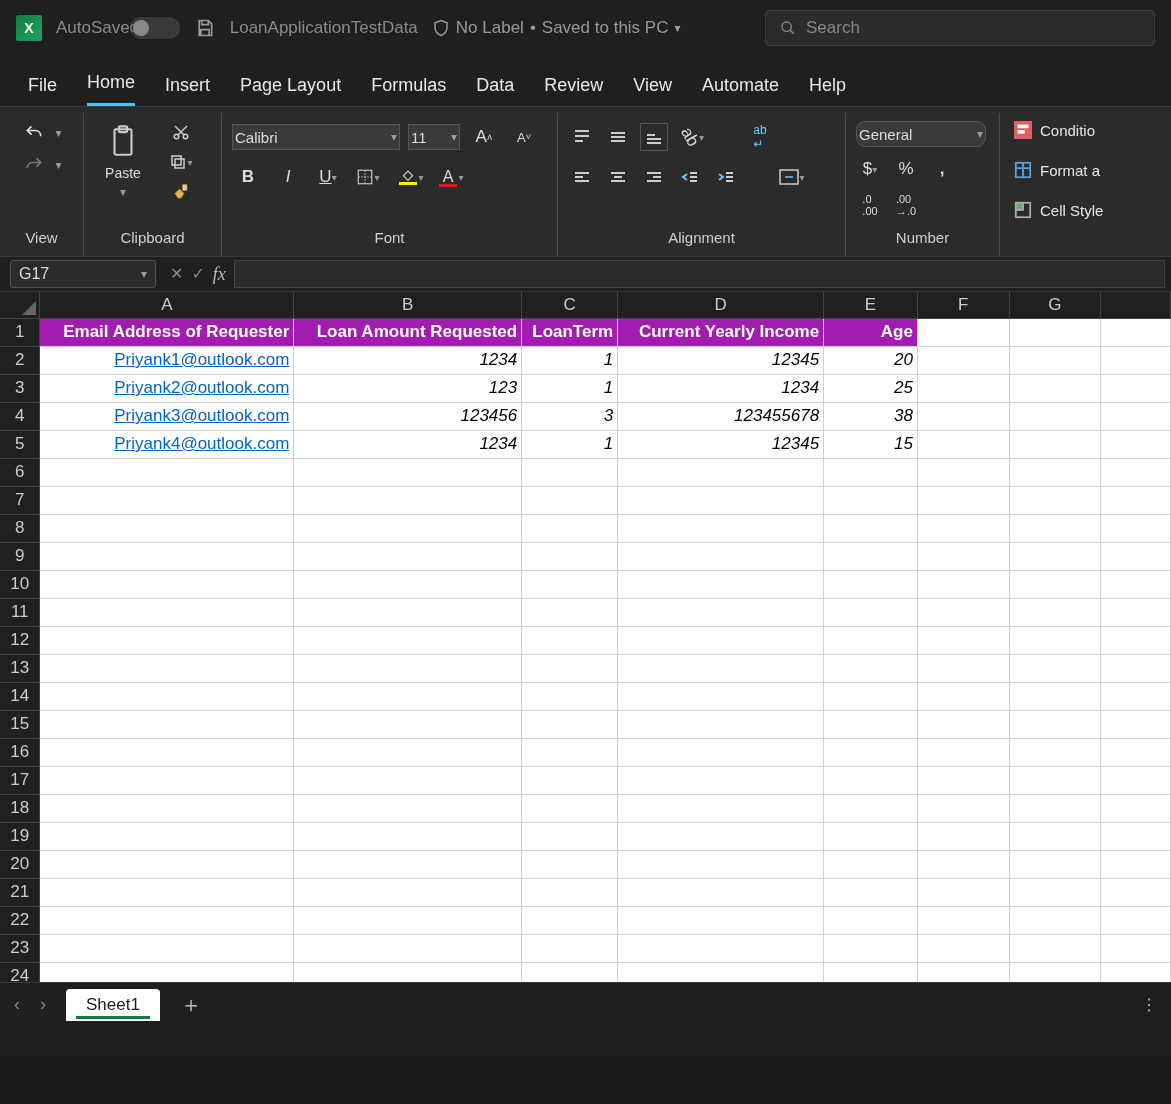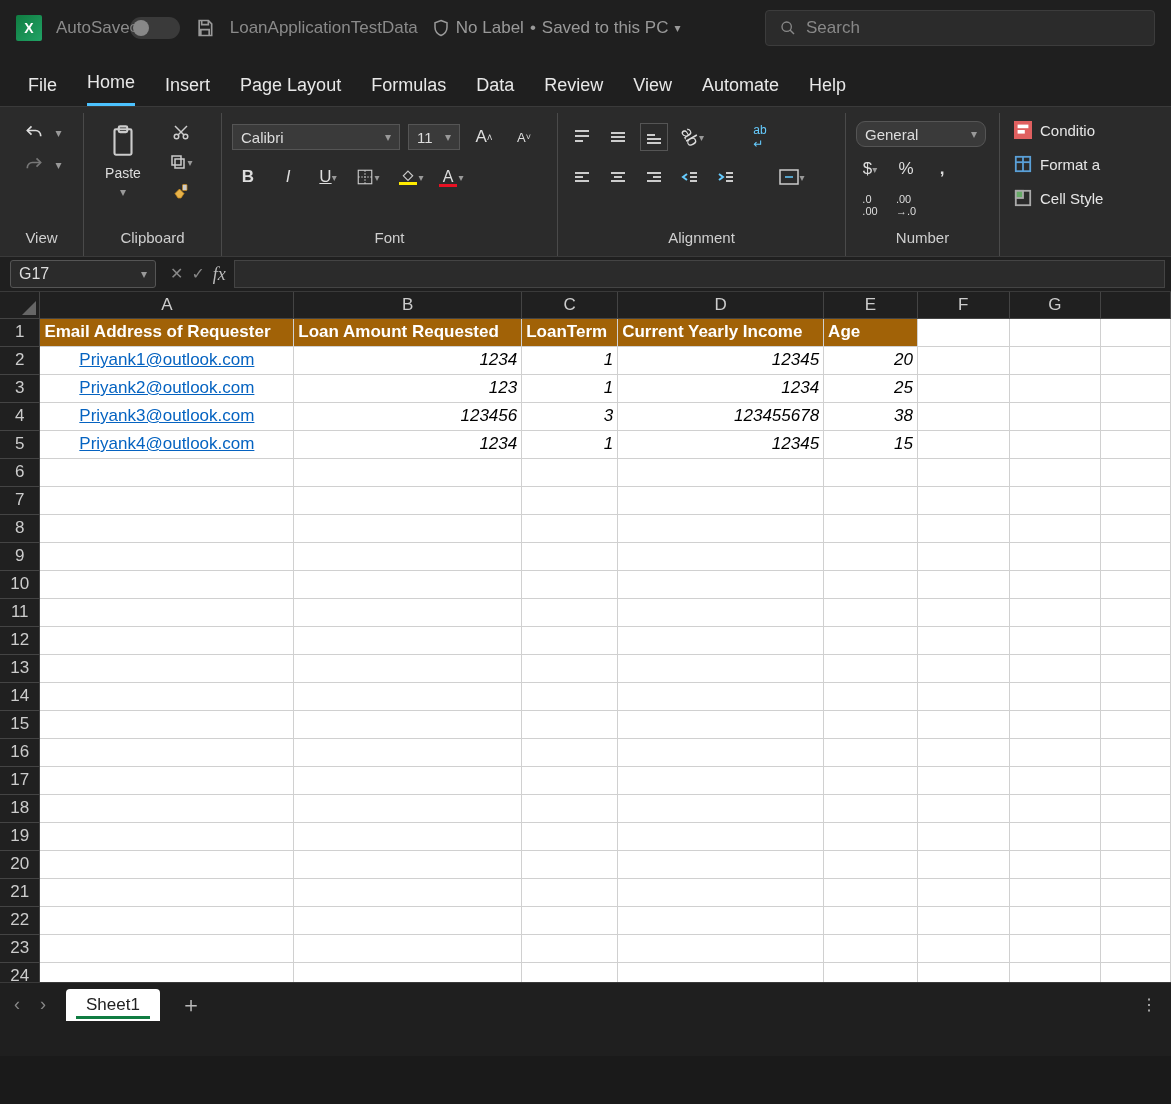--- a/index.html
+++ b/index.html
@@ -71,33 +71,33 @@
     display:flex; flex-direction:column; align-items:center; justify-content:center;
     width:58px; gap:4px; color:#ddd; font-size:14px; padding-top:6px;
   }
   .icon-stack { display:flex; flex-direction:column; gap:8px; align-items:center; padding-top:4px;}
   .mini { width:26px; height:22px; display:flex; align-items:center; justify-content:center; color:#ccc; font-size:16px;}
   .row { display:flex; gap:8px; align-items:center; }
   .col { display:flex; flex-direction:column; gap:8px; }
   .dd {
     background:#3a3a3a; border:1px solid #555; color:#ddd;
     height:26px; display:flex; align-items:center; justify-content:space-between;
-    padding:0 8px; font-size:15px;
+    padding:0 2px; font-size:15px;
   }
   .font-name { width:168px; }
   .font-size { width:52px; }
   .ribbtn {
     width:32px; height:28px; display:flex; align-items:center; justify-content:center;
     color:#ddd; font-size:17px;
   }
   .ribbtn.small { width:28px; }
   .fontcolor-bar { width:18px; height:3px; background:#ffeb00; margin-top:-2px;}
   .fontcolor-bar.red { background:#e81123;}
   .number-fmt { width:130px;border-radius:9px; }
-  .styles-list { display:flex; flex-direction:column; gap:16px; padding:4px 4px; }
+  .styles-list { display:flex; flex-direction:column; gap:22px; padding:4px 4px; }
   .styles-list .item { display:flex; gap:8px; align-items:center; font-size:15px; color:#e6e6e6; white-space:nowrap;}
   .sq { width:18px;height:18px; }
   
   .fbar {
     height:36px; background:#1f1f1f; border-top:1px solid #3a3a3a;
     border-bottom:1px solid #3a3a3a; display:flex; align-items:center;
   }
   .namebox {
     width:146px; height:28px; margin:0 6px 0 10px;
     background:#2b2b2b; border:1px solid #555; border-radius:3px;
@@ -127,23 +127,23 @@
     background:#202020; color:#ccc; font-weight:400; font-size:17px;
     border-right:1px solid #444; border-bottom:1px solid #444;
     width:40px; text-align:center;
   }
   td.cell {
     border-right:1px solid #d0d0d0; border-bottom:1px solid #d0d0d0;
     height:28px; font-size:17px; padding:0 4px; color:#000;
     background:#fff; white-space:nowrap;
   }
   td.cell.header-cell {
-    background:#a16207; color:#fff; font-weight:700; text-align:left;margin-top:20px;
-  }
-  td.cell.link { color:#0563c1; text-decoration:underline; text-align:center;margin-top:44px;}
+    background:#a21caf; color:#fff; font-weight:700; text-align:right;margin-top:20px;
+  }
+  td.cell.link { color:#0563c1; text-decoration:underline; text-align:right;margin-top:44px;}
   td.cell.num { text-align:right;font-style:italic; }
   
   .cA{width:254px;} .cB{width:228px;} .cC{width:96px;} .cD{width:206px;}
   .cE{width:94px;} .cF{width:92px;} .cG{width:92px;} .cH{width:70px;}
   
   .sheetbar {
     height:44px; background:#1f1f1f; border-top:1px solid #3a3a3a;
     display:flex; align-items:center; padding:0 14px; gap:20px;
   }
   .nav-arrow { color:#888; font-size:18px; }

